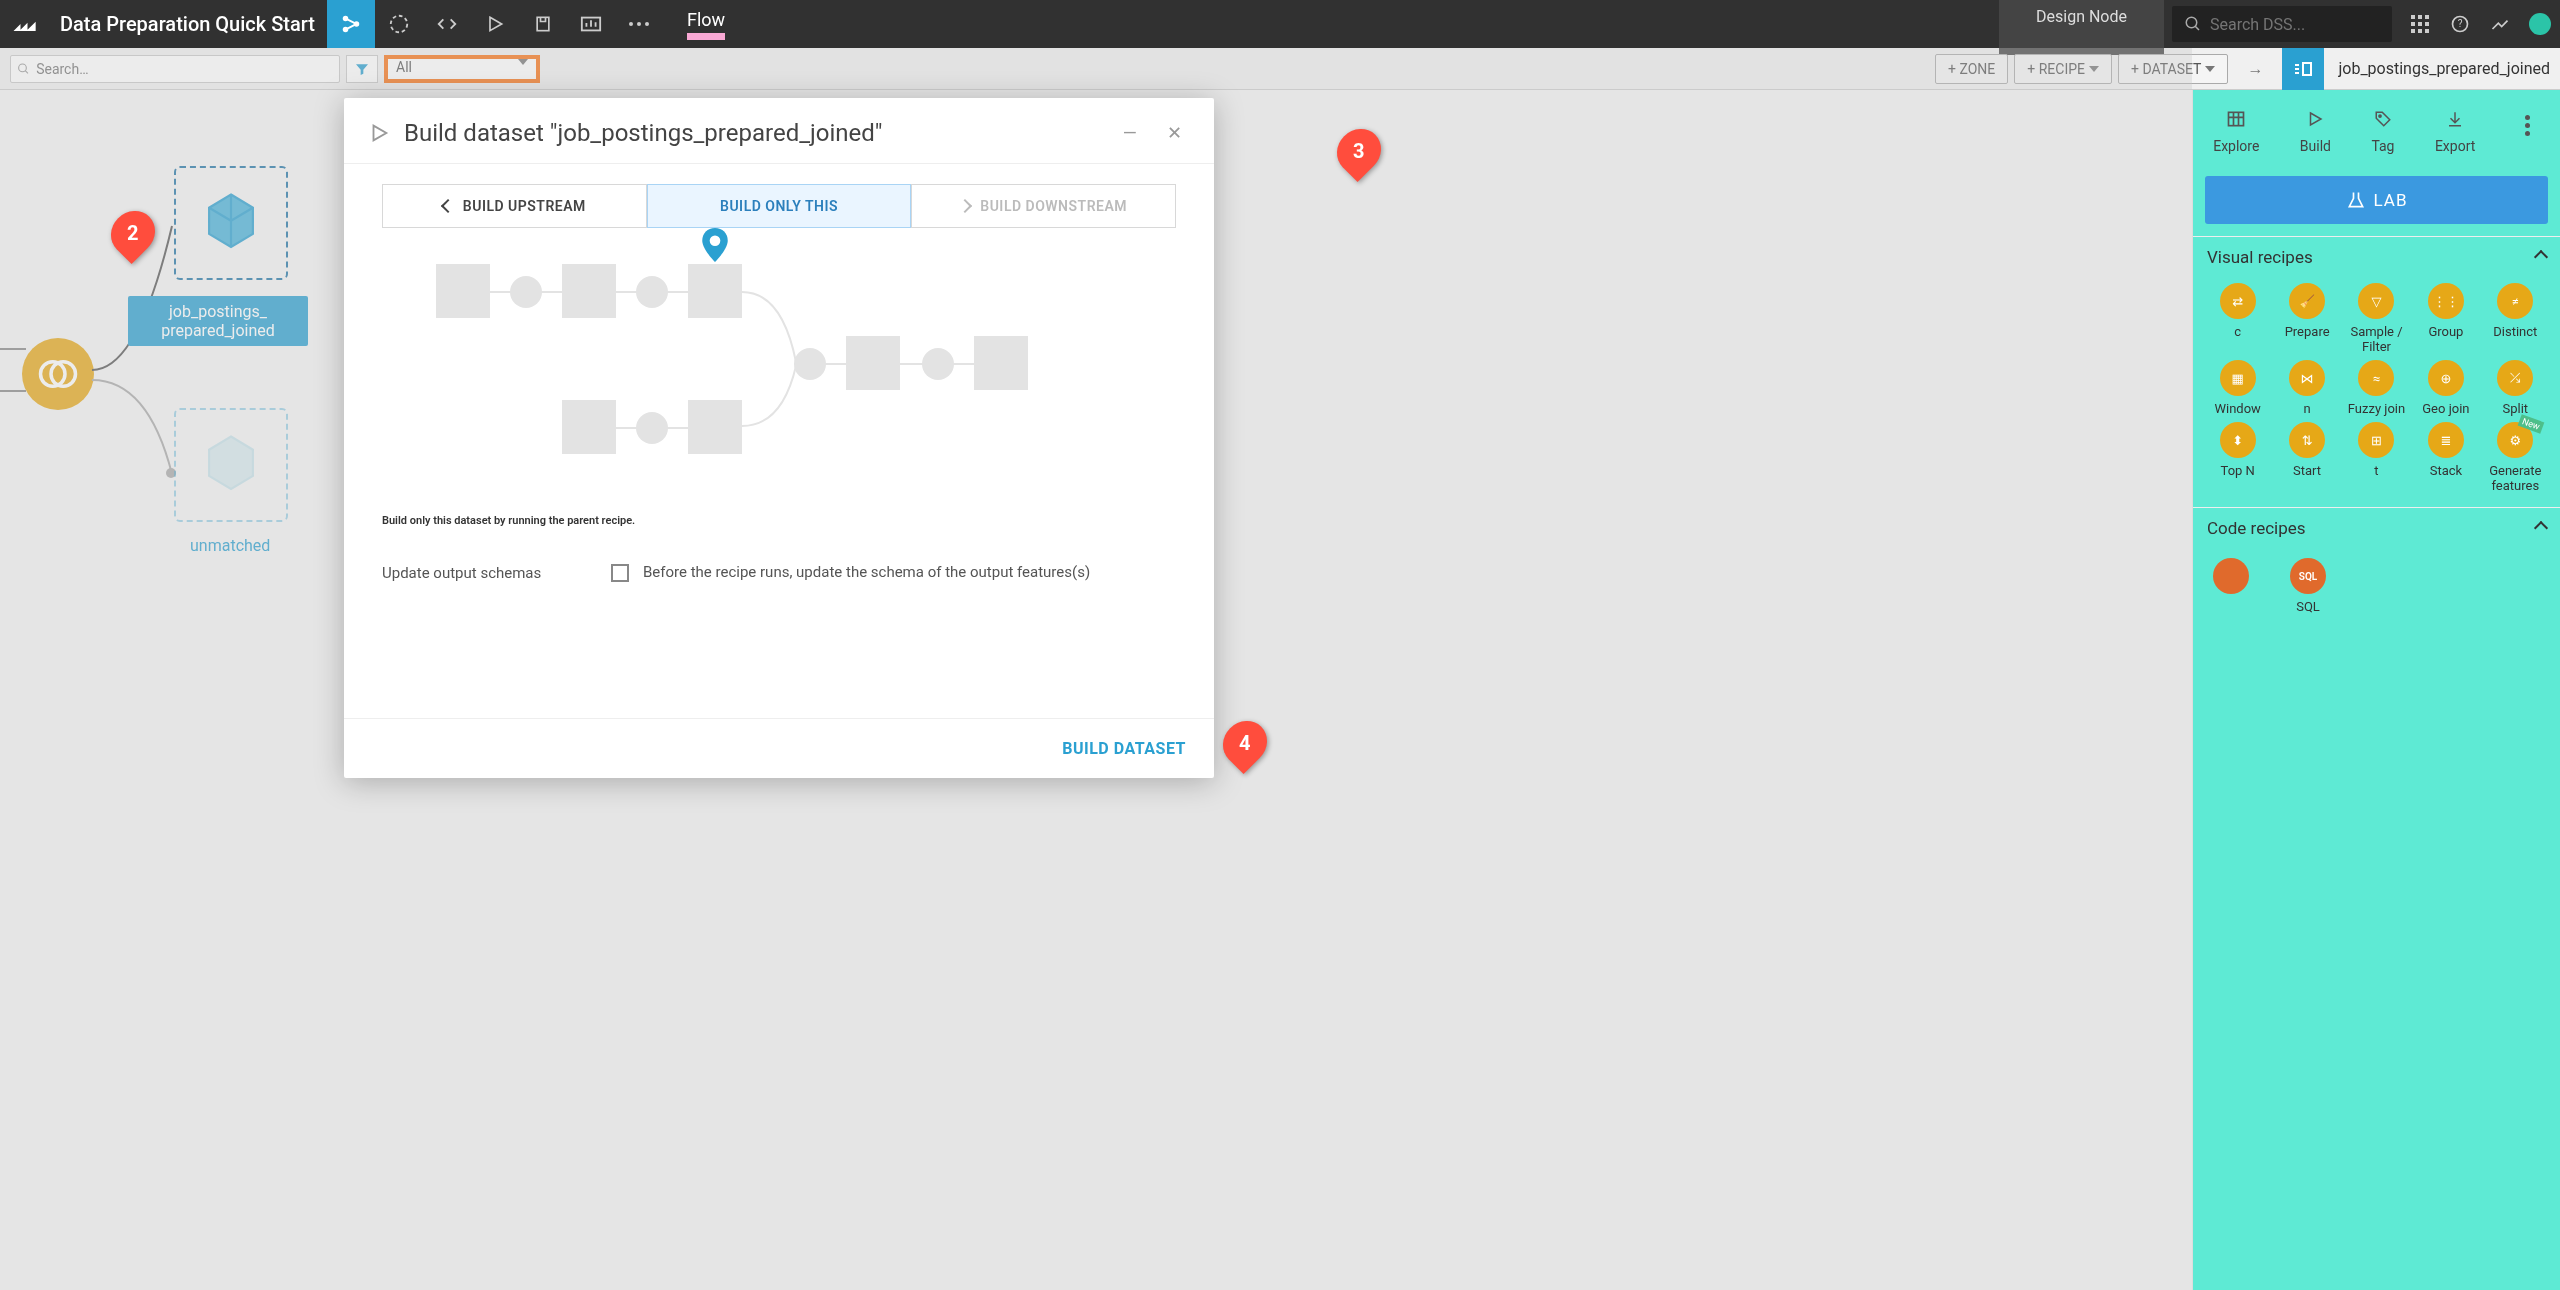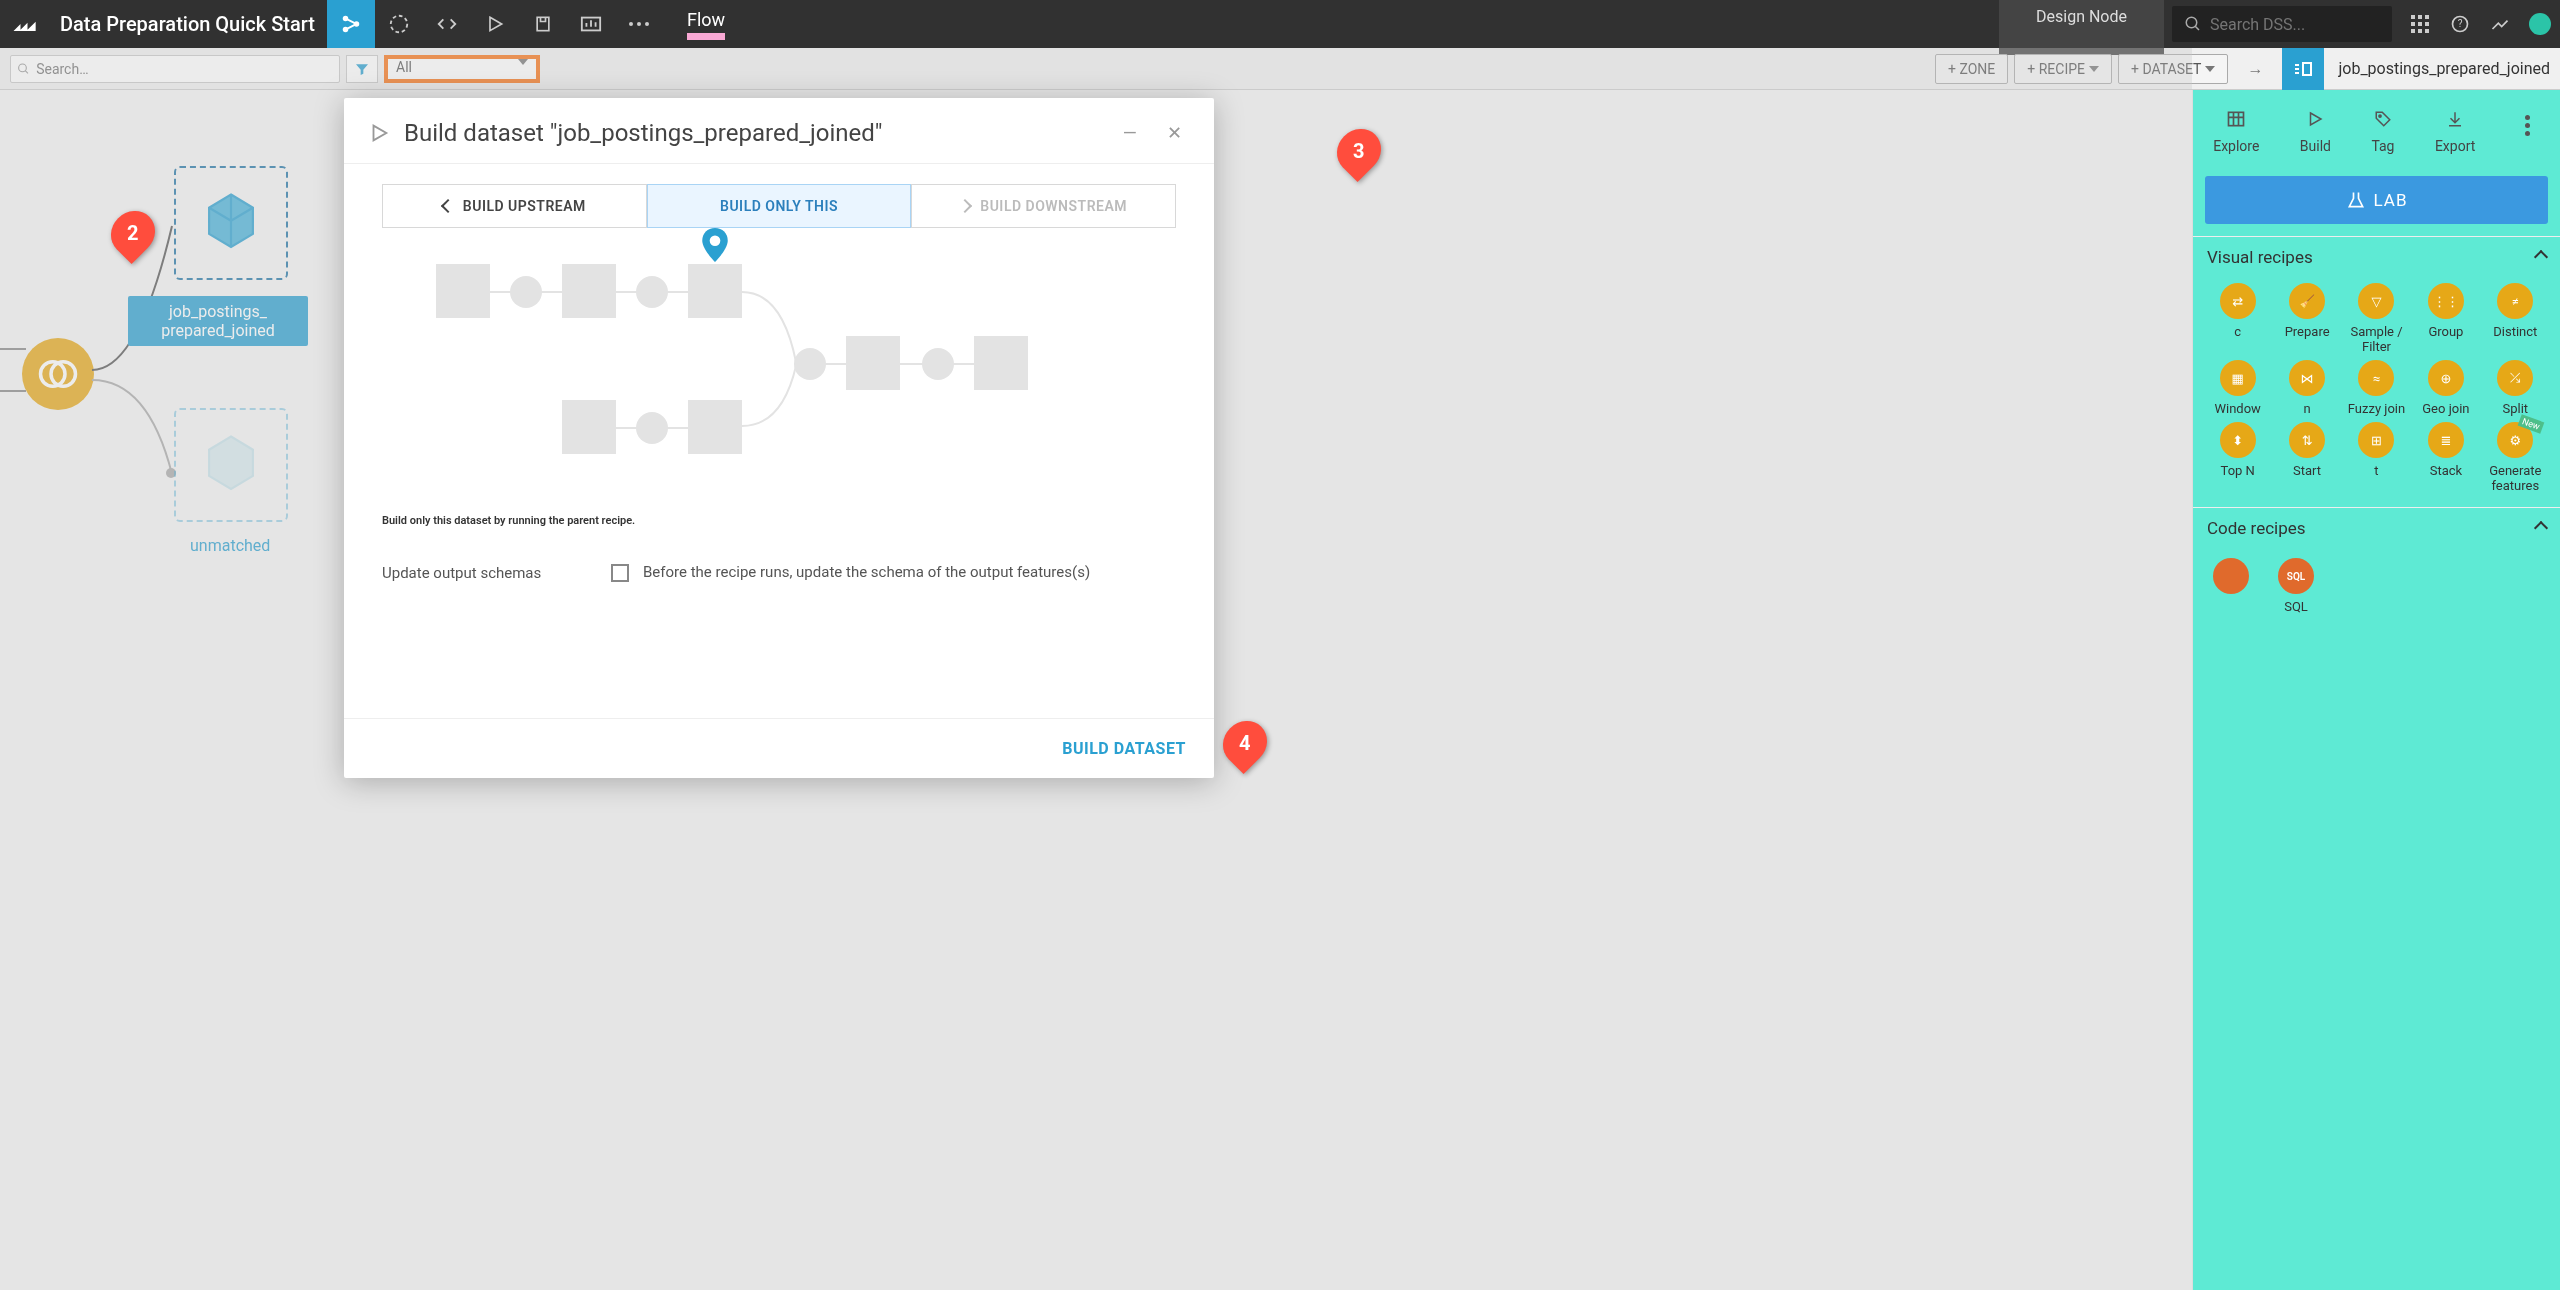--- a/index.html
+++ b/index.html
@@ -56,21 +56,21 @@
 .right-panel { position: absolute; right: 0; top: 90px; width: 368px; bottom: 0; background: #5eead4; border-left: 1px solid #ddd; overflow: hidden; font-size: 15px; color: #333; }
 .right-panel .actions-row { display: flex; justify-content: space-around; padding: 16px 0 10px 0; }
 .right-panel .actions-row .act { text-align: center; cursor: pointer; font-size: 14px; color: #444; }
 .right-panel .actions-row .act .aicon { height: 26px; display: flex; align-items: center; justify-content: center; margin-bottom: 6px; }
 .right-panel .lab-btn { margin: 12px; background: #3b99e0; color: #fff; border-radius: 3px; height: 48px; display: flex; align-items: center; justify-content: center; font-size: 17px; letter-spacing: 1px; gap: 8px; cursor: pointer; }
 .right-panel .section-header { padding: 10px 14px; font-size: 17px; color: #333; display: flex; justify-content: space-between; align-items: center; border-top: 1px solid #eee; }
 .right-panel .recipe-grid { display: grid; grid-template-columns: repeat(5, 1fr); gap: 6px 0; padding: 6px 10px 14px 10px; }
 .right-panel .recipe-grid .tile { text-align: center; font-size: 13px; color: #333; cursor: pointer; }
 .right-panel .recipe-grid .tile .circle-ico { width: 36px; height: 36px; border-radius: 50%; background: #e6a817; margin: 0 auto 5px auto; display: flex; align-items: center; justify-content: center; color: #fff; position: relative; }
 .right-panel .recipe-grid .tile .circle-ico.new::after { content: "New"; position: absolute; top: -4px; right: -10px; background: #4dbf8a; color: #fff; font-size: 9px; padding: 1px 3px; transform: rotate(20deg); }
-.right-panel .code-row { display: flex; gap: 29px; padding: 10px 20px; }
+.right-panel .code-row { display: flex; gap: 41px; padding: 10px 20px; }
 .right-panel .code-row .ctile { text-align: center; font-size: 13px; color: #333; }
 .right-panel .code-row .ctile .circle-ico { width: 36px; height: 36px; border-radius: 50%; background: #e06a2c; margin: 0 auto 5px auto; display: flex; align-items: center; justify-content: center; color: #fff; font-size: 11px; font-weight: 600; }
 .more-dots { cursor: pointer; display: flex; flex-direction: column; gap: 3px; align-items: center; justify-content: center; width: 24px; height: 38px; }
 .more-dots span { width: 5px; height: 5px; background: #555; border-radius: 50%; }
 
 
 .modal { position: absolute; left: 344px; top: 98px; width: 870px; height: 680px; background: #fff; box-shadow: 0 4px 30px rgba(0,0,0,0.25); border-radius: 2px; display: flex; flex-direction: column; }
 .modal .m-header { display: flex; align-items: center; padding: 20px 24px 16px 24px; border-bottom: 1px solid #eee; gap: 14px; }
 .modal .m-header .title { font-size: 24px; color: #444; }
 .modal .m-header .spacer { flex: 1; }

